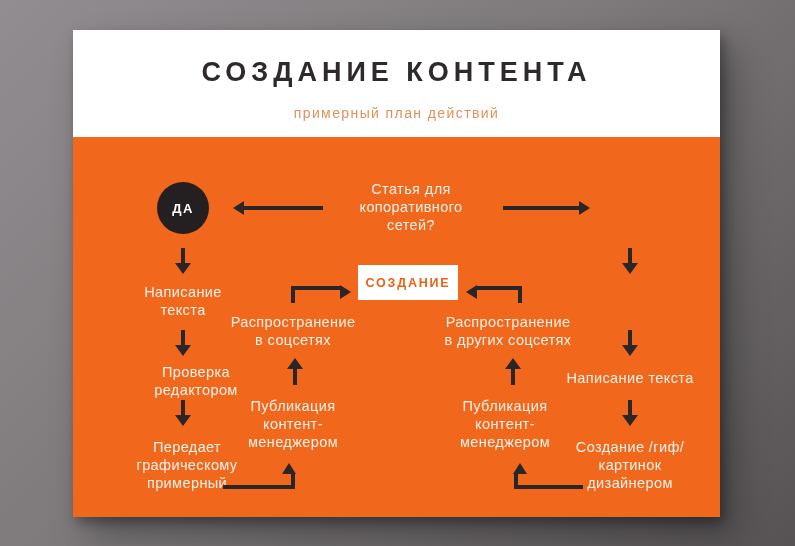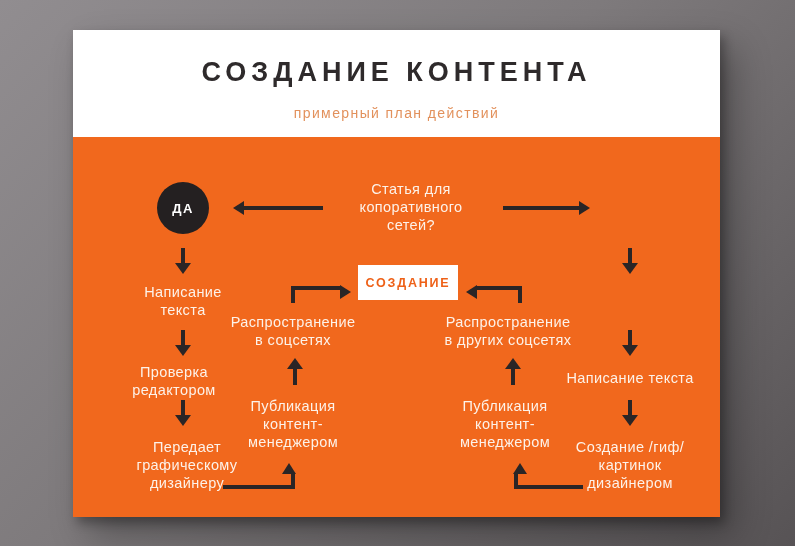--- a/index.html
+++ b/index.html
@@ -114,29 +114,29 @@
     <div class="l-conn" style="left:404px;top:149px;width:45px;height:17px;border-right:4px solid var(--dark);border-top:4px solid var(--dark)">
       <span class="head-left" style="left:-11px;top:-5px"></span>
     </div>
 
     <div class="node" style="left:35px;top:146px;width:150px">Написание
 текста</div>
     <div class="arr-v" style="left:102px;top:193px">
       <div class="vshaft" style="height:15px"></div>
       <div class="tri-down"></div>
     </div>
-    <div class="node" style="left:26px;top:226px;width:150px">Проверка
+    <div class="node" style="left:48px;top:226px;width:150px">Проверка
 редактором</div>
     <div class="arr-v" style="left:102px;top:263px">
       <div class="vshaft" style="height:15px"></div>
       <div class="tri-down"></div>
     </div>
     <div class="node" style="left:39px;top:301px;width:150px">Передает
 графическому
-дизайнеру</div>
+примерный</div>
 
     <div class="node" style="left:140px;top:176px;width:160px">Распространение
 в соцсетях</div>
     <div class="arr-v" style="left:214px;top:221px">
       <div class="tri-up"></div>
       <div class="vshaft" style="height:16px"></div>
     </div>
     <div class="node" style="left:140px;top:260px;width:160px">Публикация
 контент-
 менеджером</div>

